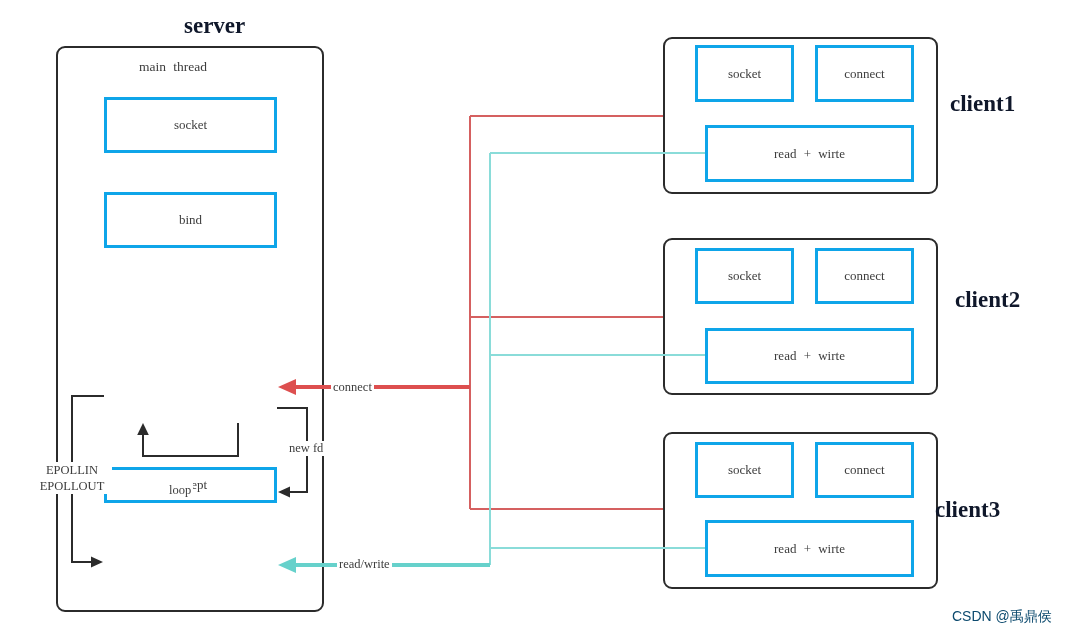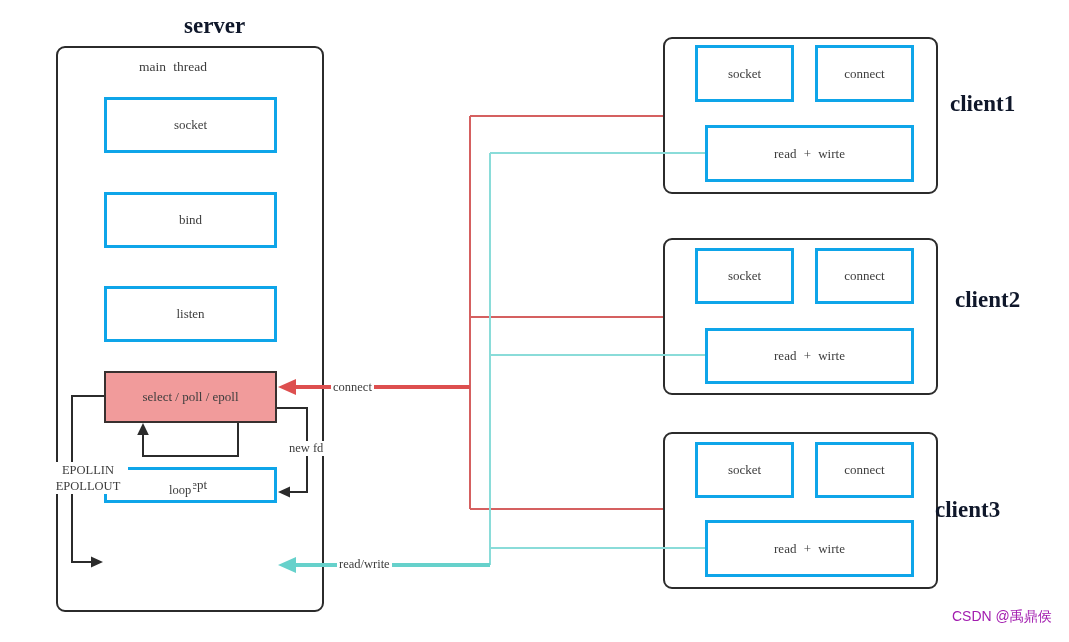--- a/index.html
+++ b/index.html
@@ -19,21 +19,21 @@
   .select-box{background:#f19b9b;border:2.5px solid #38302f;}
   .big-title{position:absolute;font-size:23px;font-weight:bold;color:#0f172a;z-index:2;white-space:nowrap;}
   .small-label{position:absolute;font-size:13.5px;z-index:2;white-space:nowrap;}
   .line-label{
     position:absolute;font-size:12.5px;background:#ffffff;padding:0 2px;z-index:6;
     white-space:nowrap;line-height:15px;
   }
   .epoll-label{text-align:center;line-height:16px;width:76px;}
   .spaced{word-spacing:4px;}
   .watermark{
-    position:absolute;font-size:14px;color:#a21caf;z-index:7;
+    position:absolute;font-size:14px;color:#0c4a6e;z-index:7;
     font-family:"Liberation Sans","DejaVu Sans",sans-serif;white-space:nowrap;
   }
 </style>
 </head>
 <body>
 
 <div class="canvas">
 
   <div class="big-title" style="left:184px;top:13px;">server</div>
 
@@ -42,27 +42,21 @@
   <div class="small-label spaced" style="left:139px;top:59px;">main thread</div>
 
   <div class="box" style="left:104px;top:97px;width:173px;height:56px;">
     <span>socket</span>
   </div>
 
   <div class="box" style="left:104px;top:192px;width:173px;height:56px;">
     <span>bind</span>
   </div>
 
-  <div class="box" style="left:104px;top:286px;width:173px;height:56px;">
-    <span>listen</span>
-  </div>
 
-  <div class="box select-box" style="left:104px;top:371px;width:173px;height:52px;">
-    <span>select / poll / epoll</span>
-  </div>
 
   <div class="box" style="left:104px;top:467px;width:173px;height:36px;">
     <span>accept</span>
   </div>
 
 
   <div class="outer" style="left:663px;top:37px;width:275px;height:157px;"></div>
   <div class="box" style="left:695px;top:45px;width:99px;height:57px;">
     <span>socket</span>
   </div>
@@ -117,21 +111,21 @@
     <polygon points="278,387 296,379 296,395" fill="#dd4f4f"></polygon>
 
     <path d="M490,153 V565" fill="none" stroke="#8adcd9" stroke-width="2"></path>
     <path d="M490,153 H705" fill="none" stroke="#8adcd9" stroke-width="2"></path>
     <path d="M490,355 H705" fill="none" stroke="#8adcd9" stroke-width="2"></path>
     <path d="M490,548 H705" fill="none" stroke="#8adcd9" stroke-width="2"></path>
     <path d="M490,565 H294" fill="none" stroke="#66d1cb" stroke-width="4"></path>
     <polygon points="278,565 296,557 296,573" fill="#66d1cb"></polygon>
   </svg>
 
-  <div class="line-label epoll-label" style="left:48px;top:462px;">
+  <div class="line-label epoll-label" style="left:32px;top:462px;">
     <div>EPOLLIN</div>
     <div>EPOLLOUT</div>
   </div>
 
   <div class="line-label" style="left:167px;top:448px;margin-top:35px;">loop</div>
 
   <div class="line-label" style="left:287px;top:441px;">new fd</div>
 
   <div class="line-label" style="left:331px;top:380px;">connect</div>
 

